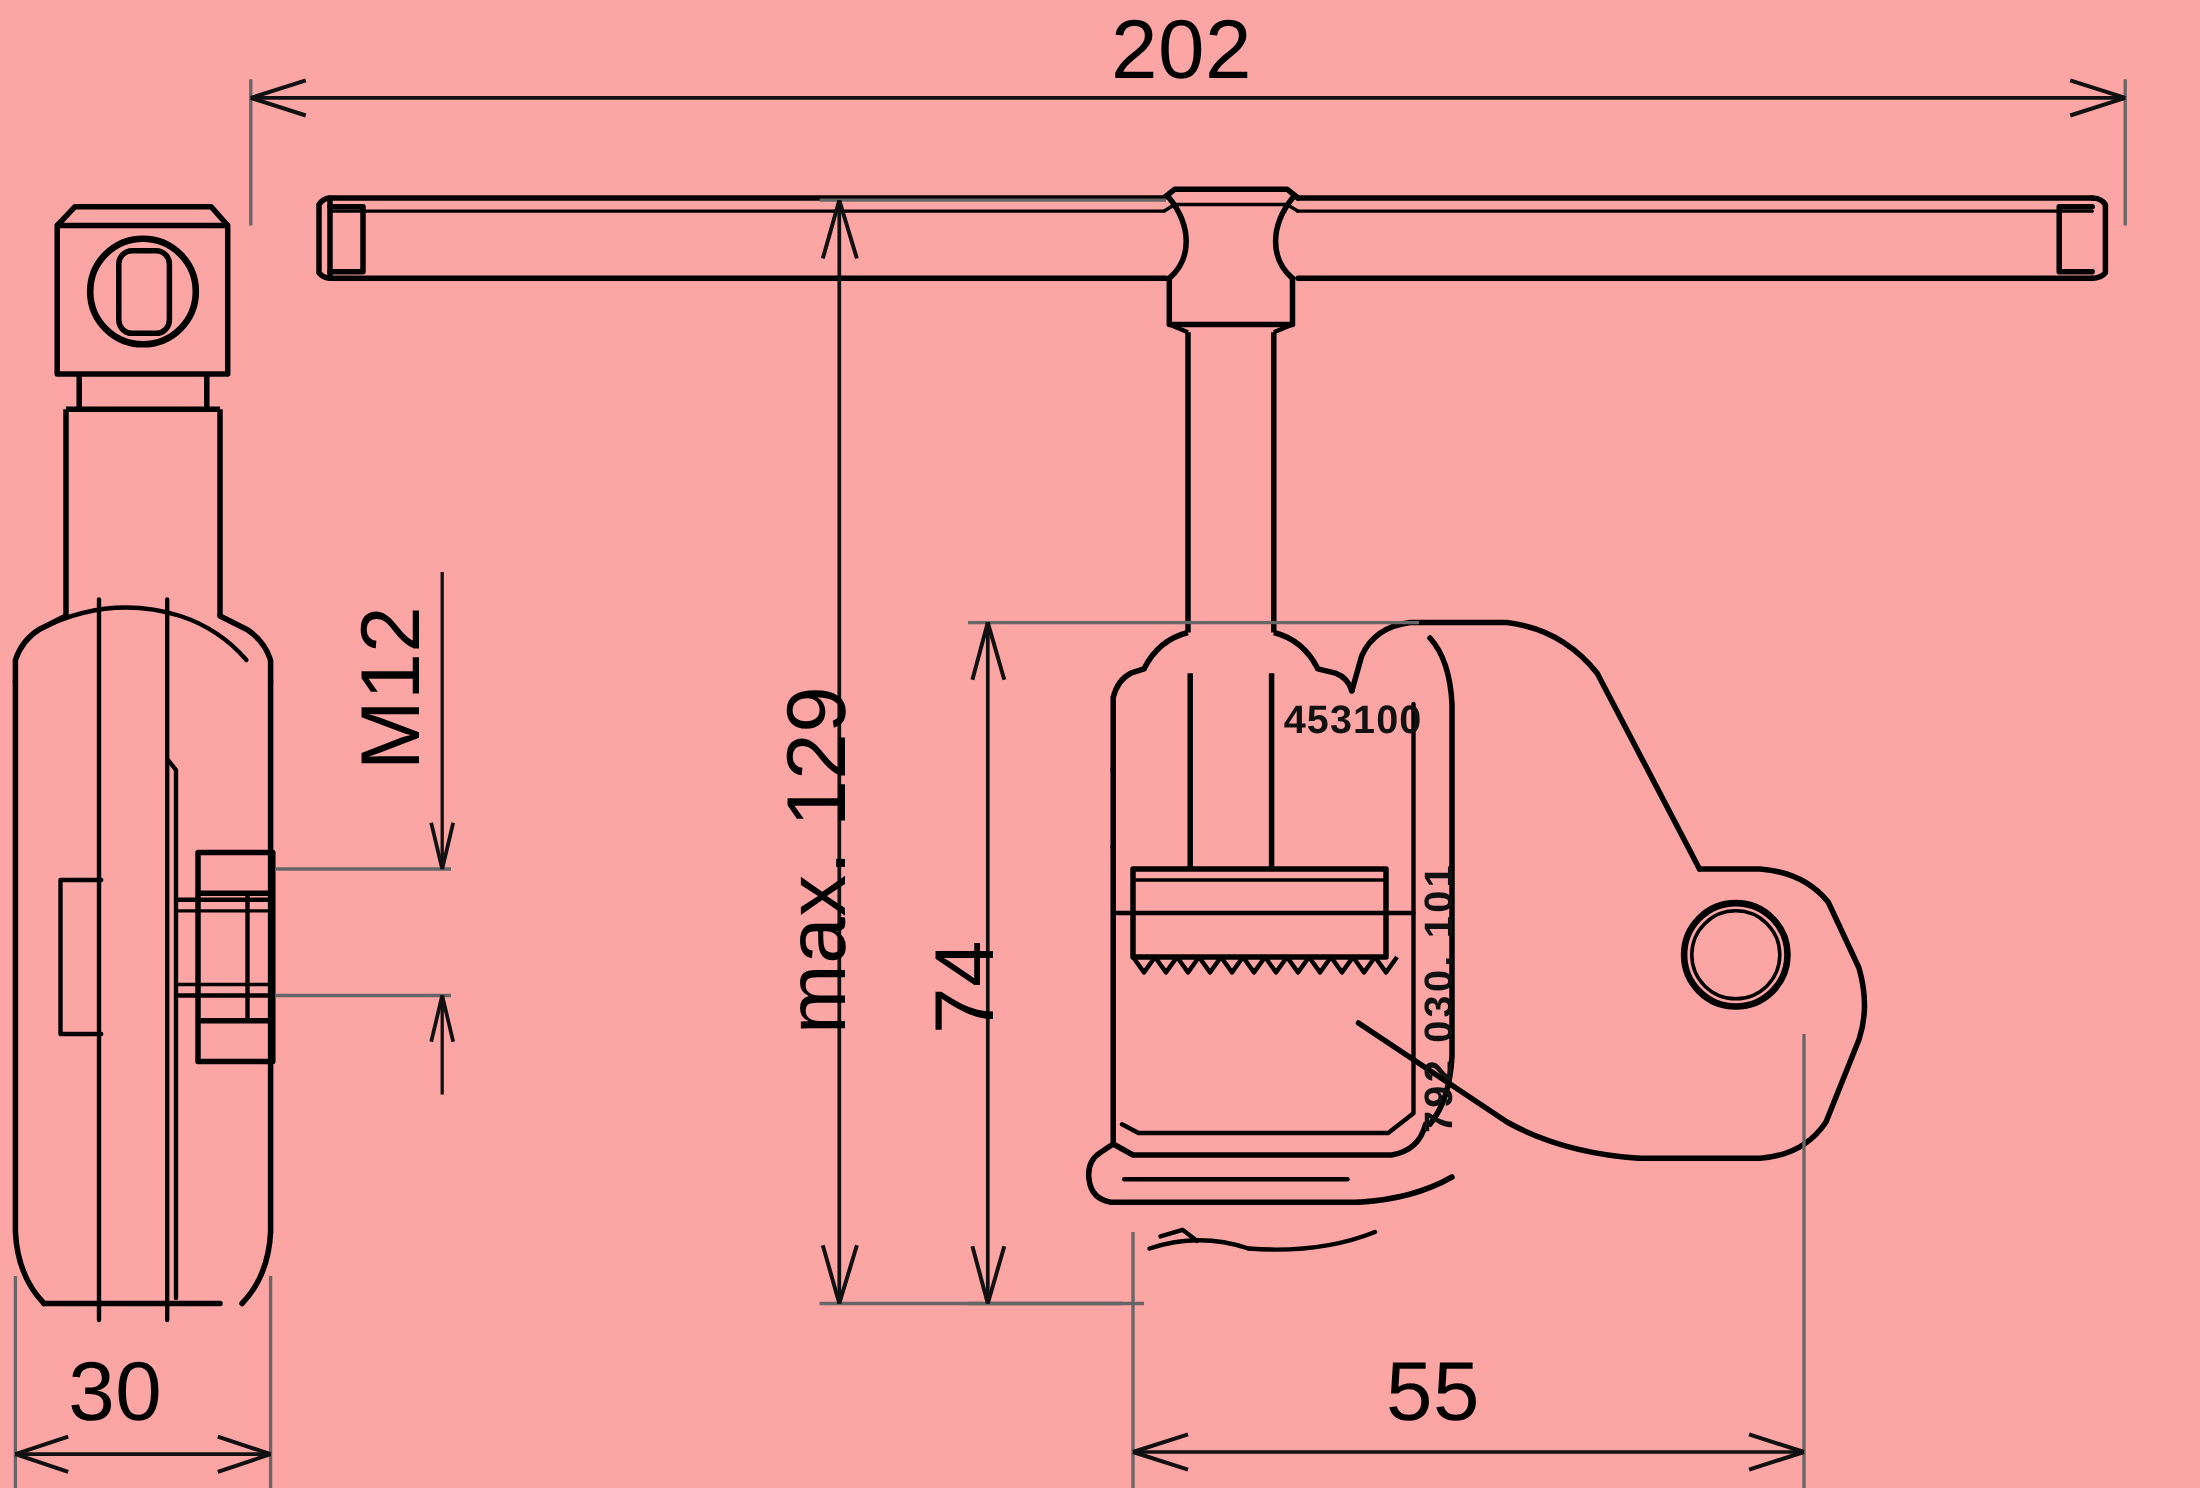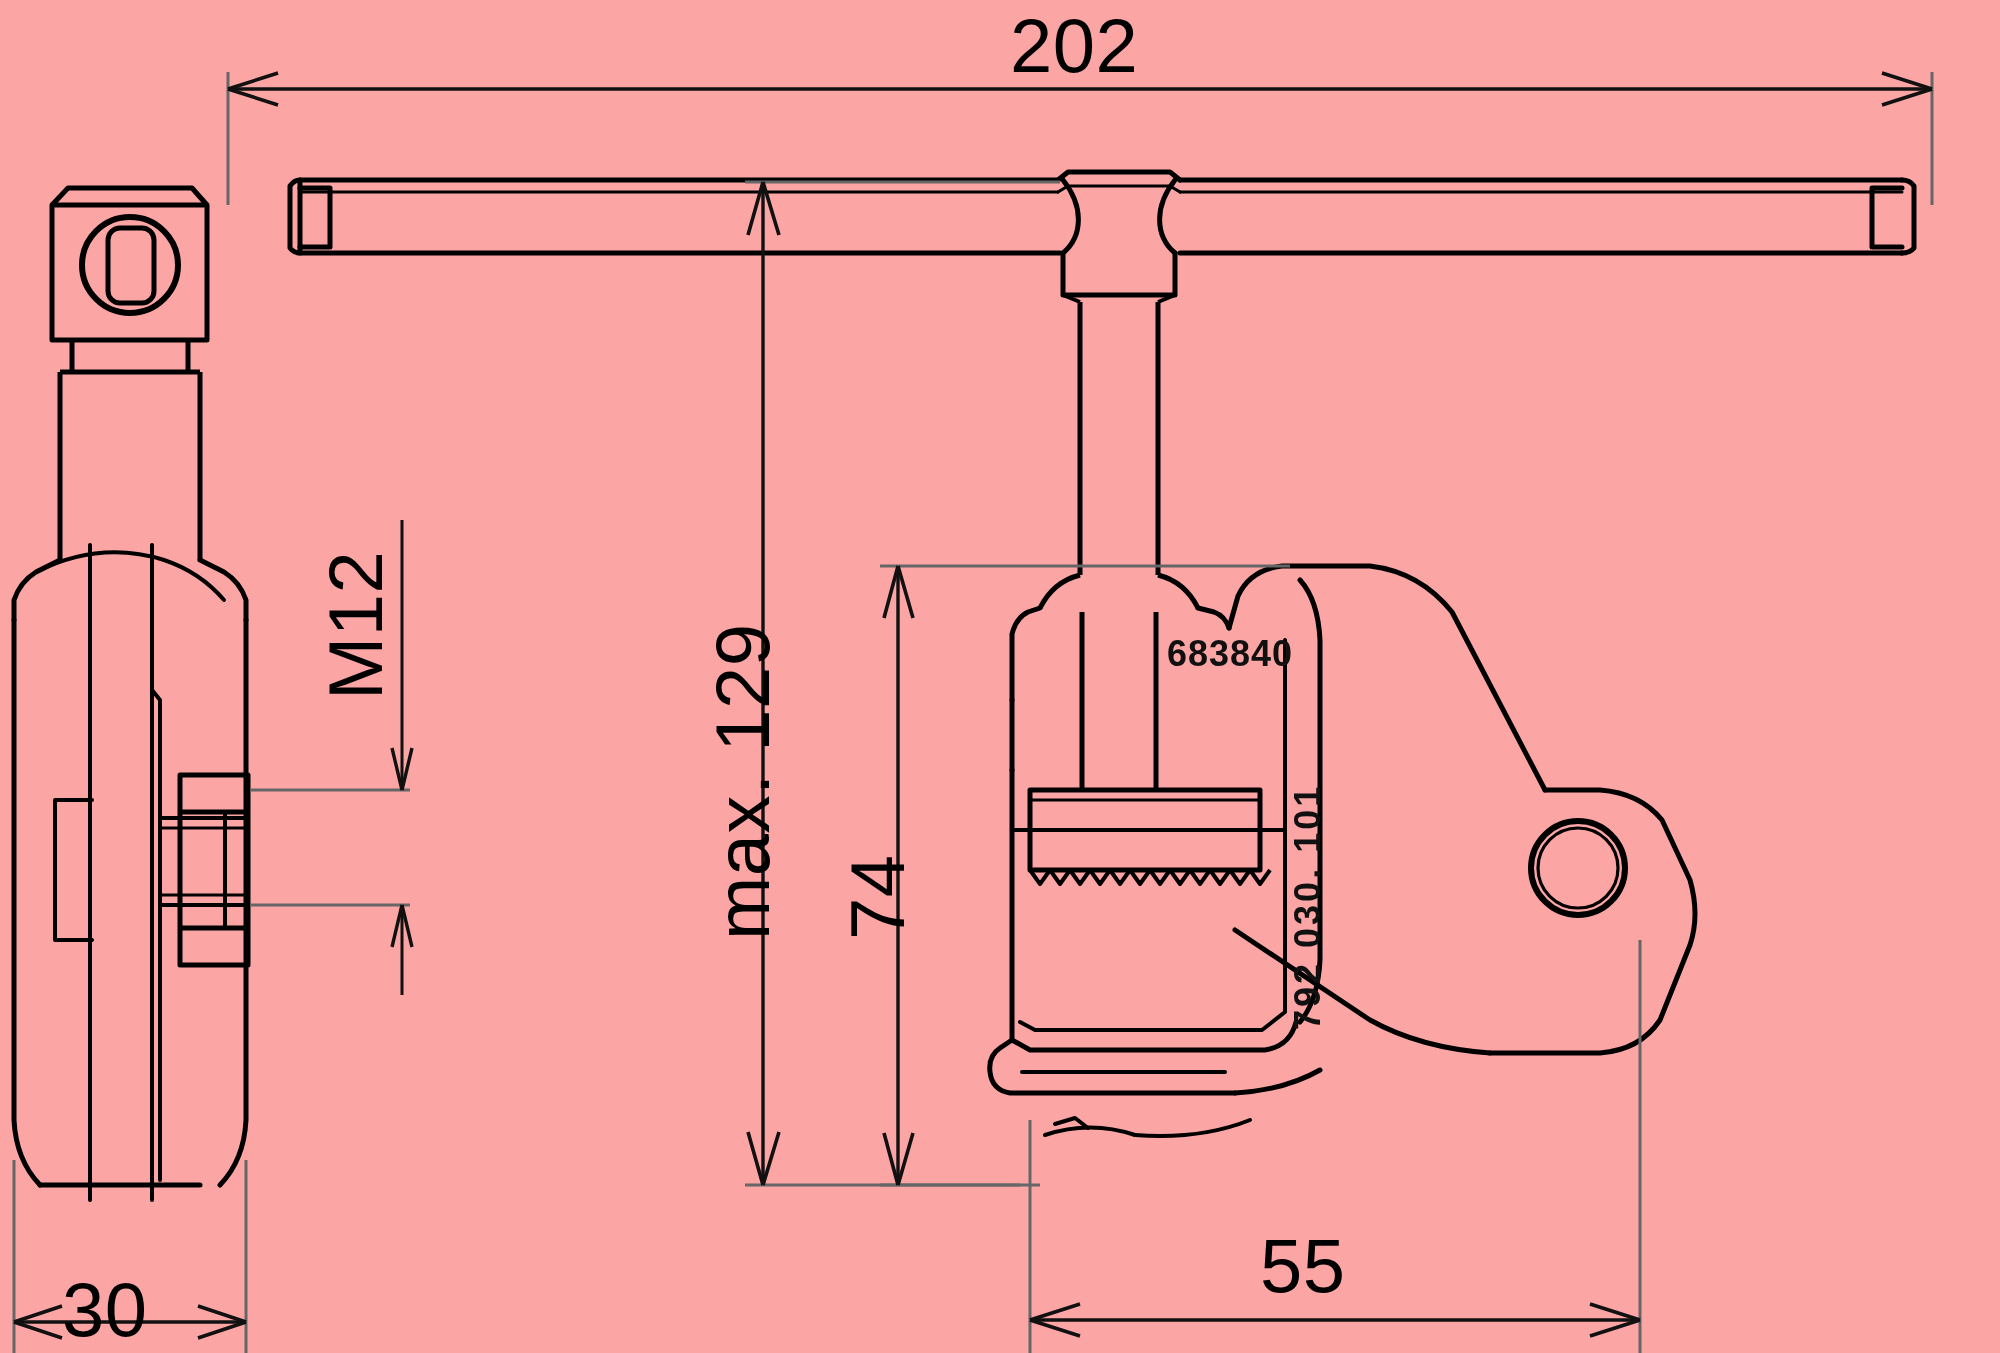--- a/index.html
+++ b/index.html
@@ -216,21 +216,21 @@
   </svg>
 
   <div class="dimtext" style="left:1010px; top:8px; font-size:76px;">202</div>
 
   <div class="dimtext rot90" style="left:705px; top:940px; font-size:76px; transform:rotate(-90deg);">max. 129</div>
 
   <div class="dimtext rot90" style="left:840px; top:940px; font-size:76px; transform:rotate(-90deg);">74</div>
 
   <div class="dimtext" style="left:1260px; top:1228px; font-size:76px;">55</div>
 
-  <div class="dimtext" style="left:62px; top:1272px; font-size:76px;">30</div>
+  <div class="dimtext" style="left:62px; top:1228px; font-size:76px;">30</div>
 
   <div class="dimtext rot90" style="left:318px; top:700px; font-size:76px; transform:rotate(-90deg);">M12</div>
 
-  <div class="partmark" style="left:1167px; top:636px; font-size:36px; letter-spacing:1px;">683840</div>
+  <div class="partmark" style="left:1167px; top:636px; font-size:36px; letter-spacing:1px;">453100</div>
 
   <div class="partmark" style="left:1290px; top:1030px; font-size:36px; letter-spacing:3px; transform-origin:0 0; transform:rotate(-90deg);">792 030. 101</div>
 
 </div>
 
 </body></html>

